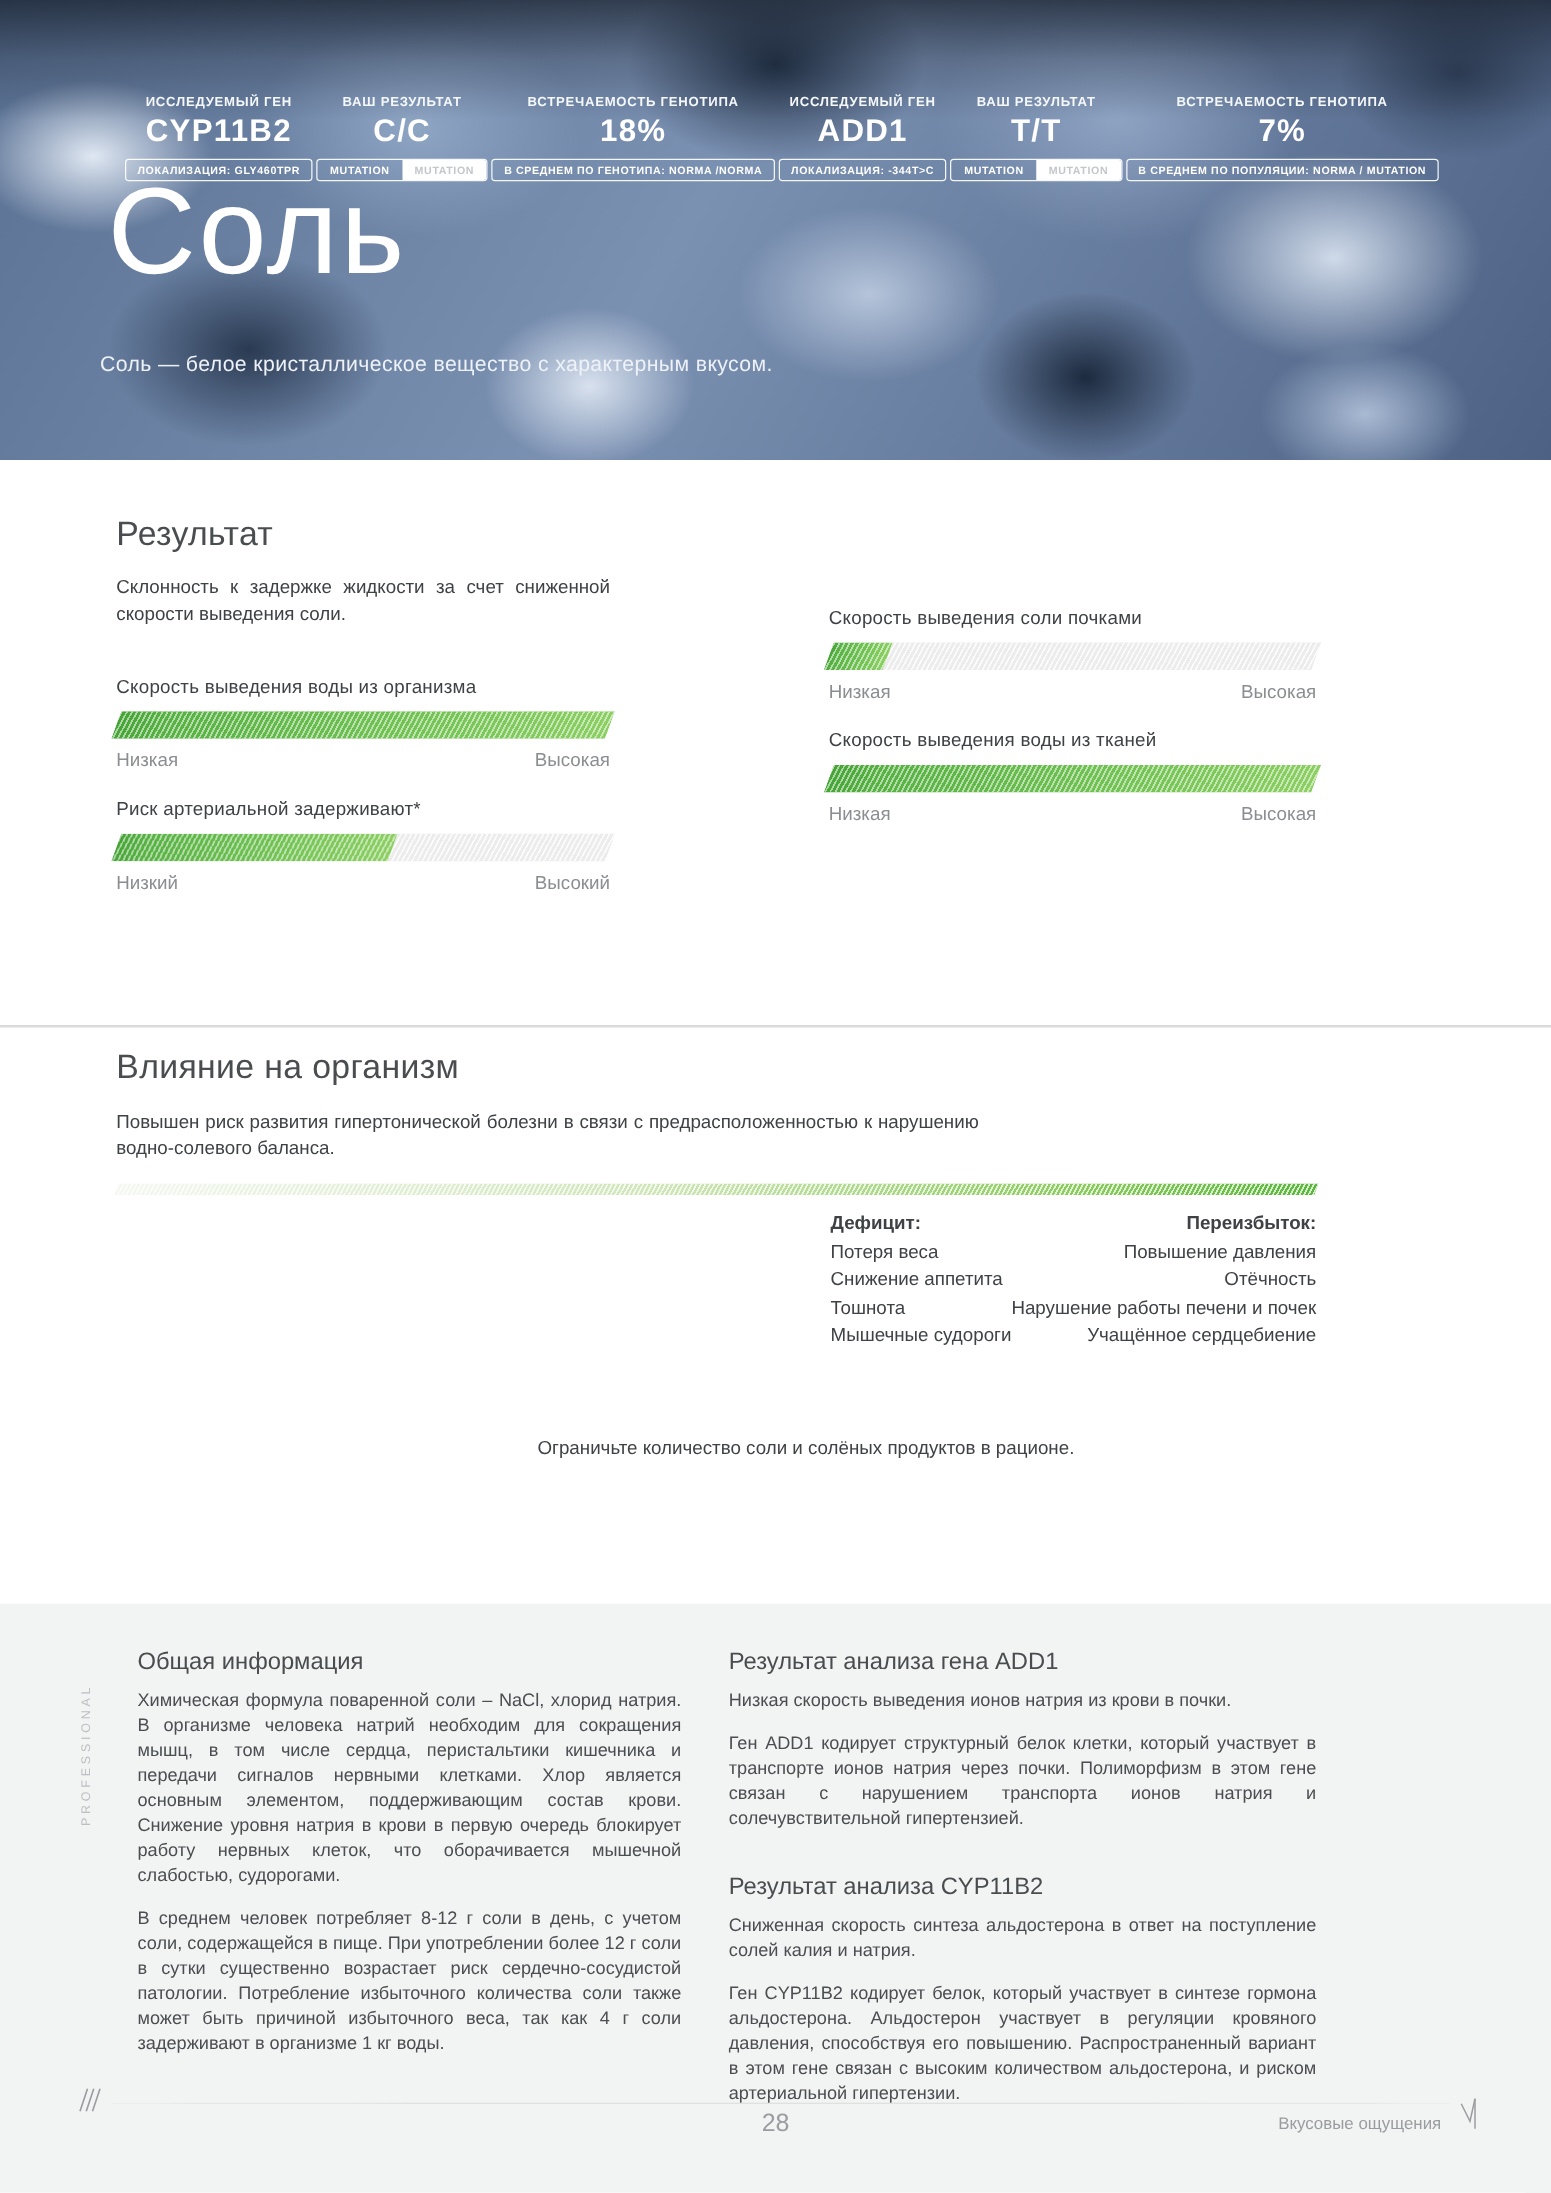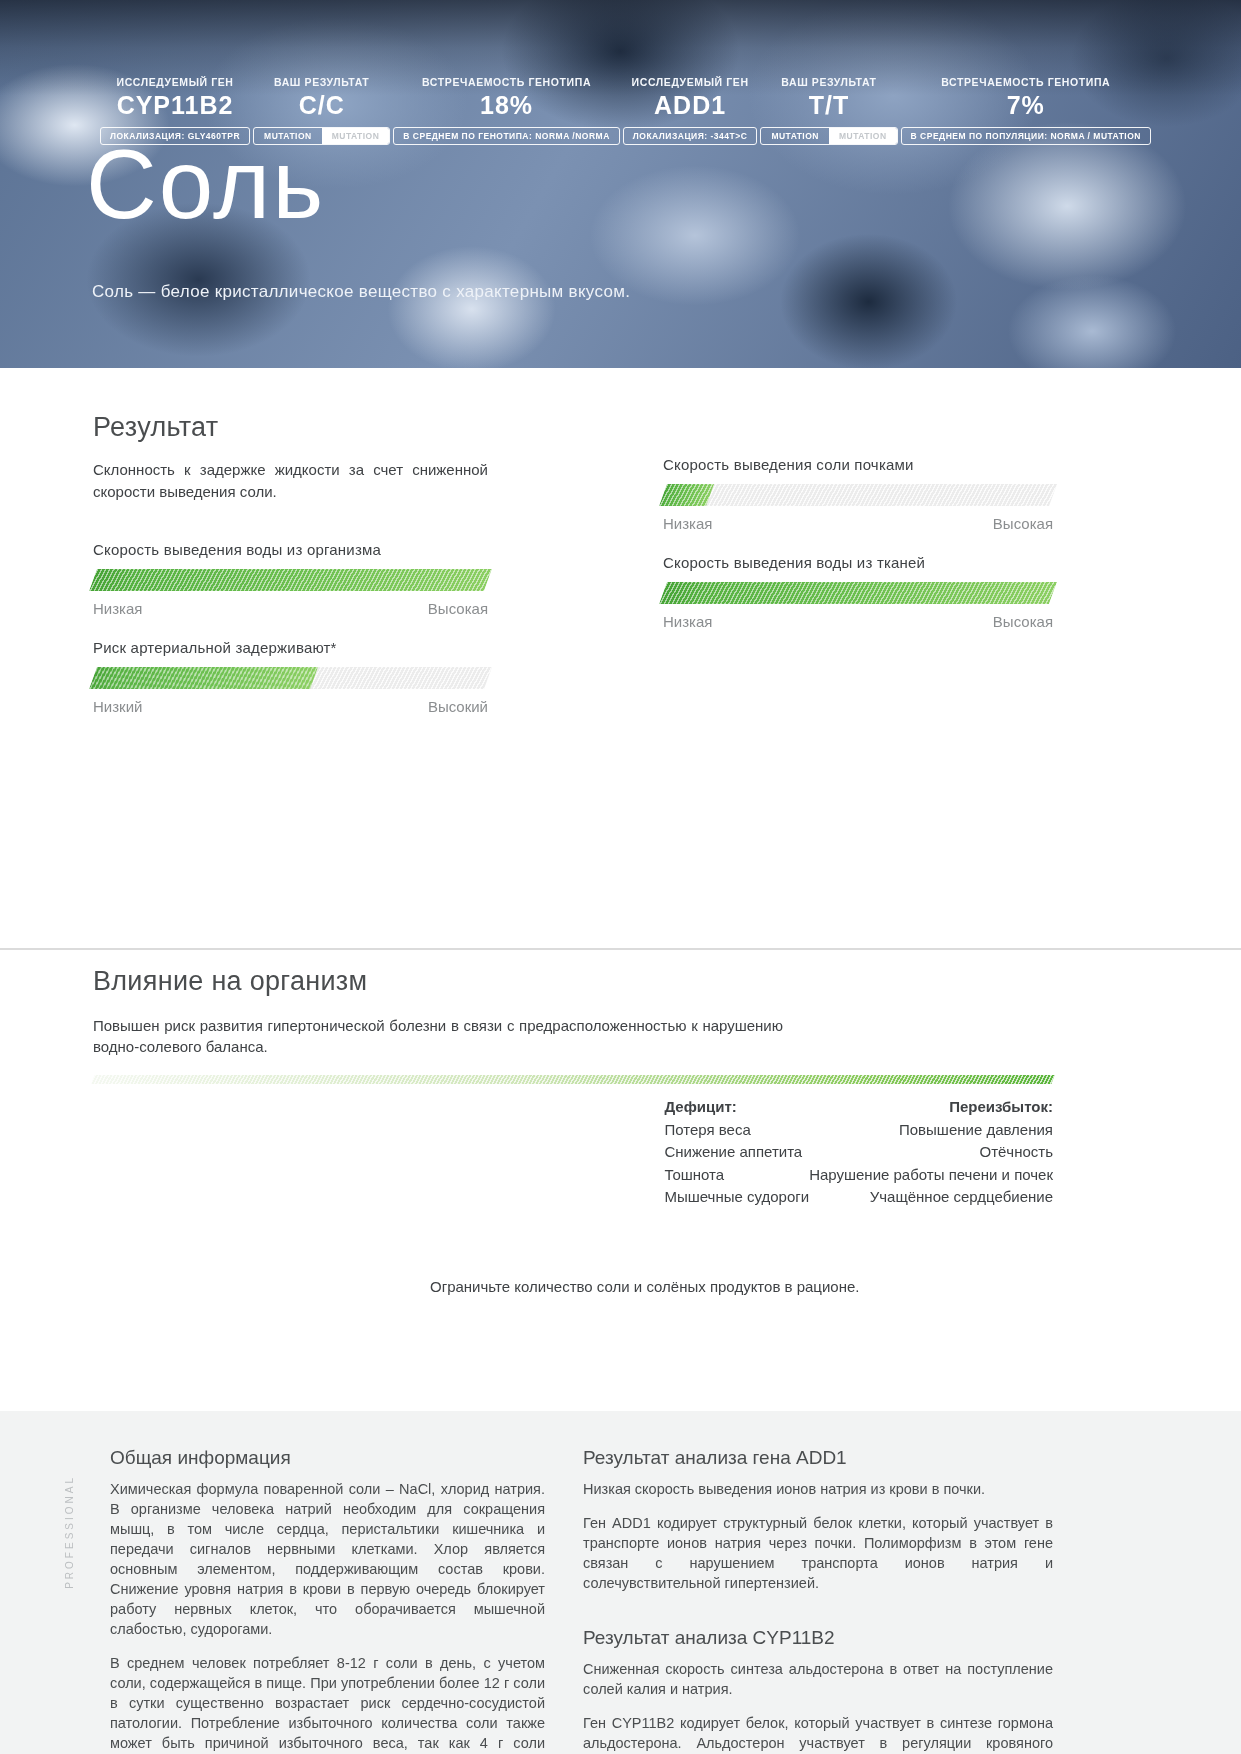--- a/index.html
+++ b/index.html
@@ -34,21 +34,21 @@
   .stat-value { font-size:25px; font-weight:bold; letter-spacing:1px; margin-top:3px; color:#ffffff; }
   .chip {
     display:inline-block; margin-top:7px; padding:3px 9px;
     border:1px solid rgba(255,255,255,.92); border-radius:3px;
     font-size:8.5px; font-weight:bold; letter-spacing:.5px; white-space:nowrap; color:#ffffff;
   }
   .chip-toggle { display:inline-flex; padding:0; overflow:hidden; }
   .chip-cell { padding:3px 10px; }
   .chip-cell.active { background:#ffffff; color:#c3c7cb; }
   .hero-title { position:absolute; top:128px; left:86px; font-size:98px; font-weight:normal; letter-spacing:2px; color:#ffffff; }
-  .hero-subtitle { position:absolute; top:282px; left:92px; font-size:17px; color:#eef2f8; letter-spacing:.3px; }
+  .hero-subtitle { position:absolute; top:282px; left:80px; font-size:17px; color:#eef2f8; letter-spacing:.3px; }
 
   
   .bar-label { font-size:15px; color:#3f4245; margin-bottom:11px; letter-spacing:.2px; }
   .bar {
     height:22px; transform:skewX(-20deg);
     background-image:
       repeating-linear-gradient(100deg, rgba(255,255,255,.8) 0 1.5px, rgba(255,255,255,0) 1.5px 4px),
       linear-gradient(90deg, #ececec, #ececec);
     overflow:hidden;
   }
@@ -56,23 +56,23 @@
     height:100%;
     background-image:
       repeating-linear-gradient(100deg, rgba(255,255,255,.55) 0 1.5px, rgba(255,255,255,0) 1.5px 4px),
       linear-gradient(90deg, #46a336 0%, #57b243 10%, #6fc152 55%, #8ccf63 100%);
   }
   .bar-ends { display:flex; justify-content:space-between; margin-top:9px; font-size:15px; color:#8b8e90; }
   .bar-block { margin-top:22px; }
   .bar-block:first-child { margin-top:0; }
 
   
-  .results { display:flex; height:580px; }
+  .results { display:flex; height:452px; }
   .res-col-left  { width:395px; margin-left:93px; }
-  .res-col-right { width:390px; margin-left:175px; padding-top:88px; }
+  .res-col-right { width:390px; margin-left:175px; padding-top:118px; }
   .section-title { font-size:27px; font-weight:normal; color:#4a4d4f; letter-spacing:.3px; }
   .results .section-title { margin-top:44px; }
   .results-intro { margin-top:16px; font-size:15px; line-height:1.45; color:#3f4245; text-align:justify; }
   .res-bars-left { margin-top:38px; }
 
   
   .influence { border-top:2px solid #dbdbdb; height:218px; padding:16px 188px 0 93px; }
   .influence-text { margin-top:18px; width:690px; font-size:15px; line-height:1.4; color:#3f4245; text-align:justify; }
   .influence-strip {
     margin-top:18px; height:9px; transform:skewX(-20deg);

